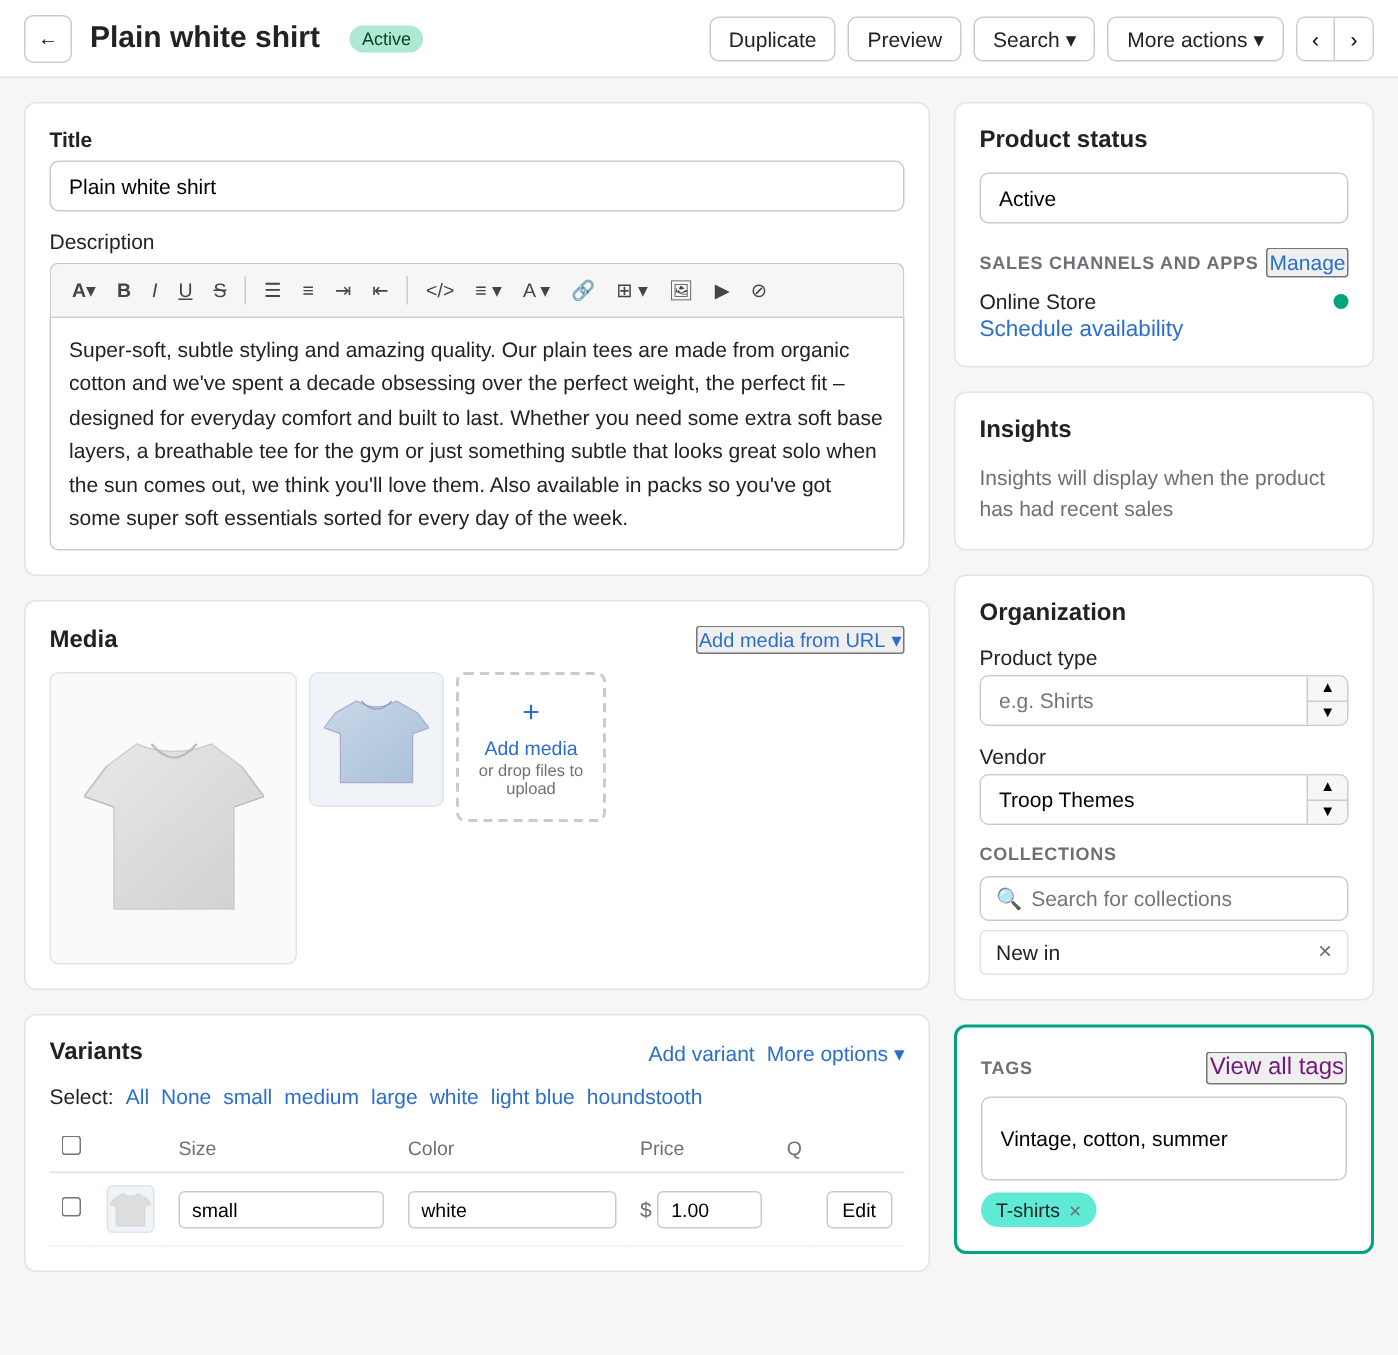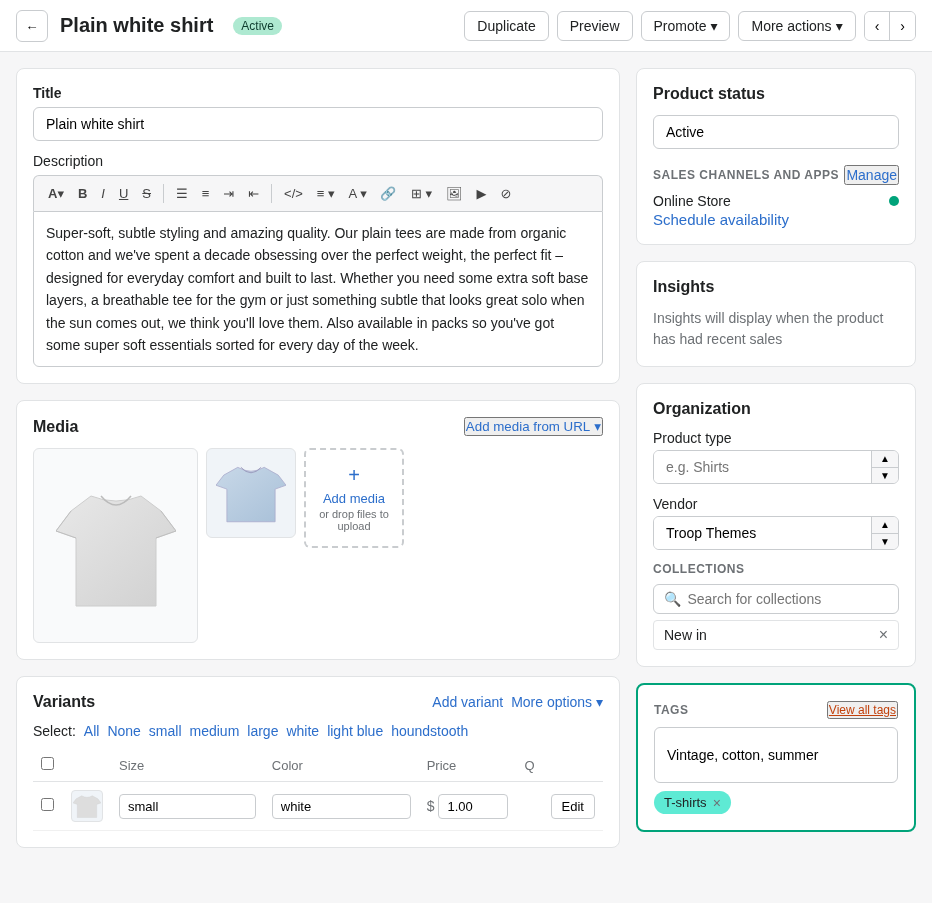--- a/index.html
+++ b/index.html
@@ -95,40 +95,40 @@
     .collections-label { font-size: 12px; font-weight: 600; color: #6d7175; text-transform: uppercase; letter-spacing: 0.5px; margin-bottom: 8px; }
     .collections-search { display: flex; align-items: center; border: 1px solid #c9cccf; border-radius: 6px; padding: 6px 10px; gap: 6px; }
     .collections-search input { border: none; outline: none; flex: 1; font-size: 14px; }
     .collection-tag { display: flex; align-items: center; justify-content: space-between; border: 1px solid #e1e3e5; border-radius: 4px; padding: 6px 10px; margin-top: 6px; font-size: 14px; }
     .collection-tag-x { cursor: pointer; color: #6d7175; background: none; border: none; font-size: 16px; line-height: 1; }
 
     
     .tags-card { background: #fff; border-radius: 8px; border: 2px solid #00a37a; padding: 16px; }
     .tags-header { display: flex; align-items: center; justify-content: space-between; margin-bottom: 8px; }
     .tags-label { font-size: 12px; font-weight: 600; color: #6d7175; text-transform: uppercase; letter-spacing: 0.5px; }
-    .view-all-link { color: #c2410c; font-size: 12px; cursor: pointer; text-decoration: underline; }
+    .view-all-link { color: #701a75; font-size: 16px; cursor: pointer; }
     .tags-input { width: 100%; border: 1px solid #c9cccf; border-radius: 6px; padding: 19px 12px; font-size: 14px; outline: none; margin-bottom: 8px; }
     .tag-chip { display: inline-flex; align-items: center; gap: 6px; background: #5eead4; border-radius: 20px; padding: 4px 10px; font-size: 13px; }
     .tag-chip-x { cursor: pointer; color: #6d7175; background: none; border: none; font-size: 14px; line-height: 1; }
   </style>
 </head>
 <body>
 
 <div class="header">
   <button class="back-btn">
     <span>←</span>
   </button>
   <span class="page-title">Plain white shirt</span>
   <span class="active-badge">Active</span>
   <div class="header-spacer"></div>
   <div class="header-actions">
     <button class="header-btn">Duplicate</button>
     <button class="header-btn">Preview</button>
     <button class="header-btn promote-btn">
-      <span>Promote</span>
+      <span>Search</span>
       <span>▾</span>
     </button>
     <button class="header-btn more-actions-btn">
       <span>More actions</span>
       <span>▾</span>
     </button>
     <div class="header-btn-group">
       <button>‹</button>
       <button>›</button>
     </div>

